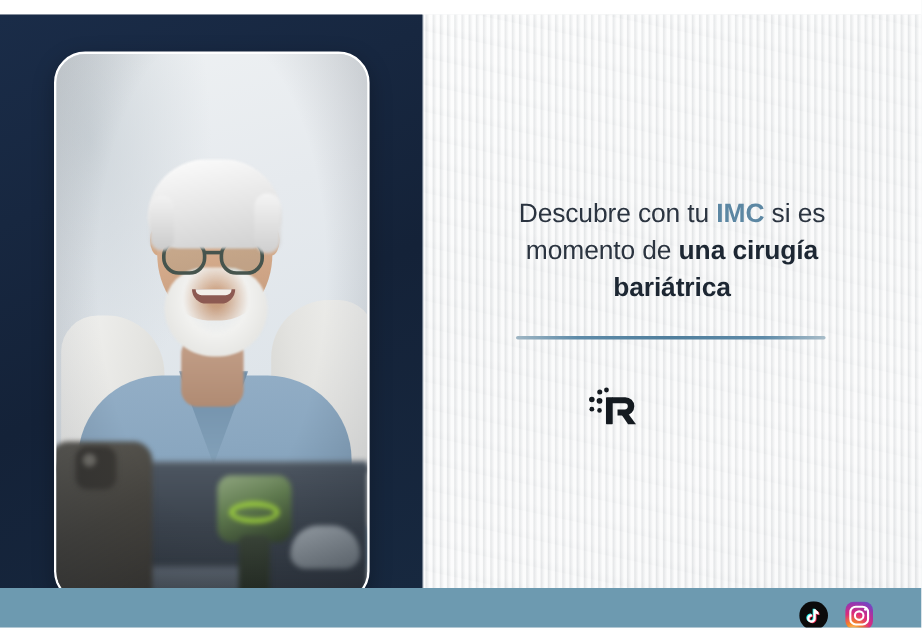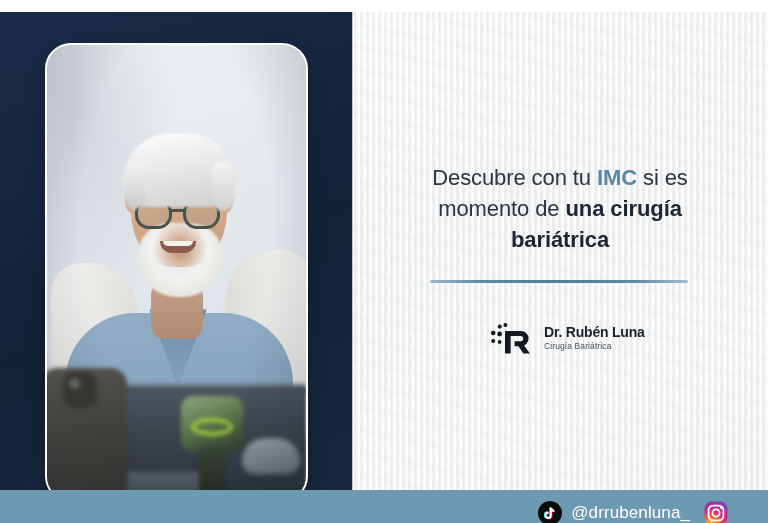--- a/index.html
+++ b/index.html
@@ -335,36 +335,31 @@
         <circle cx="3.2" cy="21.0" r="2.0"></circle>
         <circle cx="9.8" cy="6.6" r="2.1"></circle>
         <circle cx="9.6" cy="14.0" r="2.4"></circle>
         <circle cx="9.6" cy="22.0" r="1.9"></circle>
         <circle cx="15.4" cy="5.0" r="2.0"></circle>
         <rect x="15.0" y="11.0" width="5.6" height="22.5" rx="0.6"></rect>
         <path d="M20.0 11.0 H31.0 a7.6 7.6 0 0 1 0 15.2 H24.6 v-5.0 h6.0 a2.6 2.6 0 0 0 0-5.2 H20.0 Z"></path>
         <path d="M26.0 22.8 l6.0 0 l8.0 10.7 l-6.6 0 Z"></path>
       </g>
     </svg>
-    <div class="logo-text">
-      <div class="logo-name">Dr. Rubén Luna</div>
-      <div class="logo-tag">Cirugía Bariátrica</div>
-    </div>
   </div>
 
   <div class="social-bar">
 
     <div class="social-item">
       <svg class="icon-circle" viewBox="0 0 24 24">
         <circle cx="12" cy="12" r="12" fill="#0b0b0b"></circle>
         <path d="M15.9 8.7a3.4 3.4 0 0 1-2.1-1.9h-1.9v7.6a1.7 1.7 0 1 1-1.3-1.65V10.8a3.6 3.6 0 1 0 3.2 3.58V10.3a5 5 0 0 0 2.6.78Z" fill="#25f4ee" transform="translate(-0.7,-0.45)"></path>
         <path d="M15.9 8.7a3.4 3.4 0 0 1-2.1-1.9h-1.9v7.6a1.7 1.7 0 1 1-1.3-1.65V10.8a3.6 3.6 0 1 0 3.2 3.58V10.3a5 5 0 0 0 2.6.78Z" fill="#fe2c55" transform="translate(0.7,0.45)"></path>
         <path d="M15.9 8.7a3.4 3.4 0 0 1-2.1-1.9h-1.9v7.6a1.7 1.7 0 1 1-1.3-1.65V10.8a3.6 3.6 0 1 0 3.2 3.58V10.3a5 5 0 0 0 2.6.78Z" fill="#ffffff"></path>
       </svg>
-      <span class="social-handle">@drrubenluna_</span>
     </div>
 
     <div class="social-item">
       <svg class="icon-circle" viewBox="0 0 24 24">
         <defs>
           <radialGradient id="igGrad" cx="28%" cy="104%" r="125%">
             <stop offset="0%" stop-color="#ffd776"></stop>
             <stop offset="22%" stop-color="#f58529"></stop>
             <stop offset="50%" stop-color="#dd2a7b"></stop>
             <stop offset="78%" stop-color="#9537b0"></stop>

